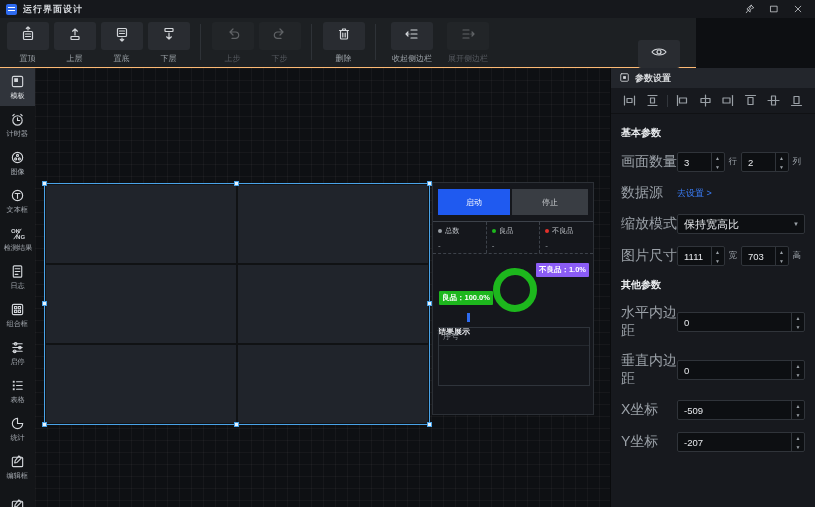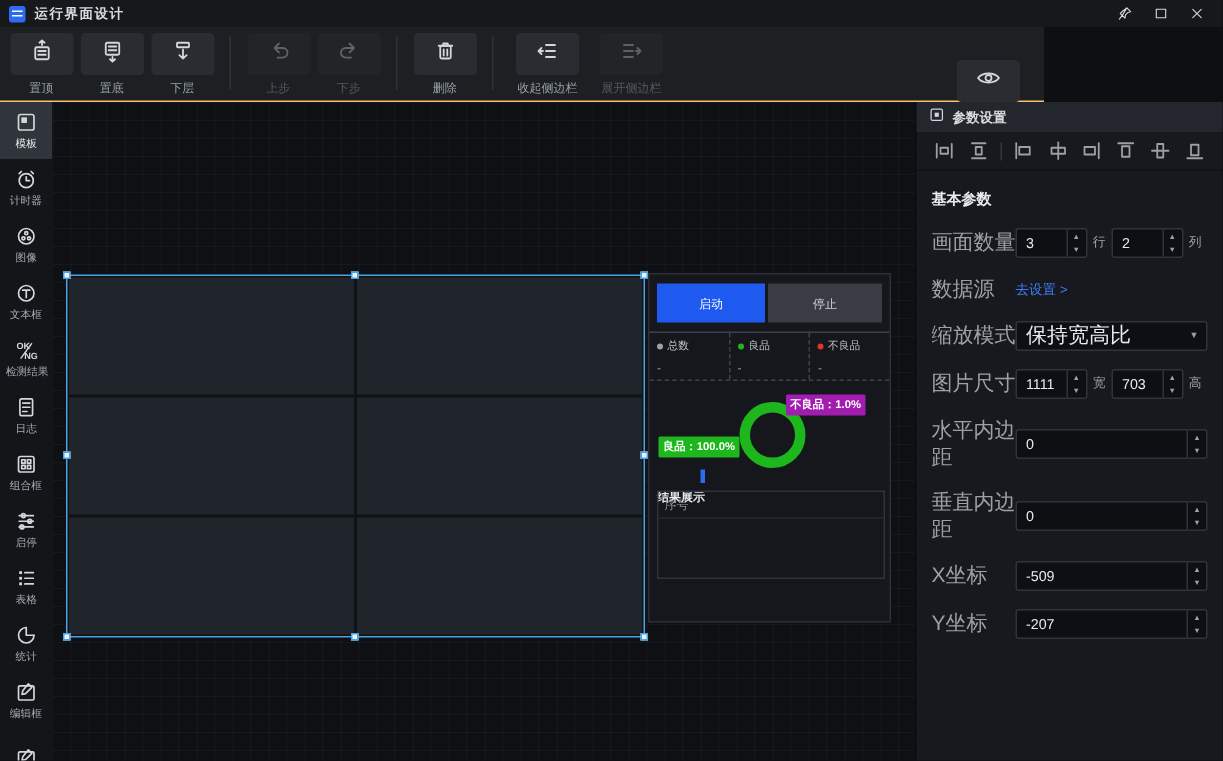--- a/index.html
+++ b/index.html
@@ -72,21 +72,21 @@
   .stat { flex:1; padding:4px 0 0 5px; }
   .stat + .stat { border-left:1px dashed #3d424a; }
   .stat-top { display:flex; align-items:center; gap:3px; }
   .dot { width:4px; height:4px; border-radius:50%; }
   .stat-label { font-size:7.5px; color:#c0c4c9; white-space:nowrap; transform:scale(.95); transform-origin:left; }
   .stat-val { font-size:8px; color:#9aa0a6; margin-top:5px; }
   .ring { position:absolute; left:60px; top:85px; width:44px; height:44px;
     border-radius:50%; border:7px solid #1db71d; }
   .badge { position:absolute; color:#fff; font-size:7.5px; font-weight:bold;
     padding:2px 3px; border-radius:1px; white-space:nowrap; }
-  .badge-red { right:16px; top:80px; background:#a21caf; }
+  .badge-red { right:4px; top:80px; background:#8b5cf6; }
   .badge-green { left:6px; top:108px; background:#1db71d; }
   .rsec { position:absolute; left:5px; top:130px; display:flex; align-items:flex-end; gap:4px;flex-direction:column; }
   .rsec-bar { width:3px; height:9px; background:#2e6bf0; }
   .rsec-title { font-size:8px; font-weight:bold; color:#e8eaee; }
   .rtable { position:absolute; left:5px; top:144px; width:152px; height:59px;
     border:1px solid #2f343b; }
   .rtable-head { font-size:8px; color:#8f949b; padding:3px 4px;
     border-bottom:1px solid #24282e; }
 
   
@@ -111,21 +111,21 @@
   .spin span { flex:1; display:flex; align-items:center; justify-content:center; }
   .spin span::before { font-size:5px; color:#9aa0a6; }
   .spin .up::before { content:"▲"; }
   .spin .dn::before { content:"▼"; }
   .inp.small { width:56px; }
   .inp.full { flex:1; }
   .unit { font-size:8.5px; color:#9ba1a8; margin:0 4px; }
   .link { font-size:9px; color:#3b7ef8; cursor:pointer; }
   .dd { flex:1; display:flex; align-items:center; height:20px; background:#0d0f12;
     border:1px solid #30343a; border-radius:2px; cursor:pointer; }
-  .dd-val { flex:1; font-size:14px; color:#e8eaed; padding-left:6px; }
+  .dd-val { flex:1; font-size:11px; color:#e8eaed; padding-left:6px; }
   .dd-caret { width:16px; display:flex; align-items:center; justify-content:center; }
   .dd-caret::before { content:"▼"; font-size:6px; color:#9aa0a6; }
   svg.ic { stroke:#d4d7db; fill:none; stroke-width:1.2; stroke-linecap:round; stroke-linejoin:round; }
   svg.ic.dim { stroke:#9aa0a6; }
 </style>
 </head>
 <body>
 
 <div class="titlebar">
   <div class="app-icon"></div>
@@ -152,20 +152,29 @@
 <div class="toolbar">
   <div class="titem">
     <div class="tbtn">
         <span><svg class="ic" width="16" height="16" viewBox="0 0 16 16">
             <path d="M8 1 v3 M6.3 2.5 L8 1 l1.7 1.5"></path>
             <rect x="3.5" y="5.5" width="9" height="8" rx="1"></rect>
             <path d="M5.5 8 h5 M5.5 10.5 h5"></path>
           </svg></span>
       </div>
     <span class="tlabel">置顶</span>
+  </div>
+  <div class="titem">
+    <div class="tbtn">
+        <span><svg class="ic" width="16" height="16" viewBox="0 0 16 16">
+            <path d="M8 3 v6 M5.6 5.2 L8 3 l2.4 2.2"></path>
+            <rect x="4" y="10.5" width="8" height="3" rx=".5"></rect>
+          </svg></span>
+      </div>
+    <span class="tlabel">上层</span>
   </div>
   <div class="titem">
     <div class="tbtn">
         <span><svg class="ic" width="16" height="16" viewBox="0 0 16 16">
             <rect x="3.5" y="2.5" width="9" height="8" rx="1"></rect>
             <path d="M5.5 5 h5 M5.5 7.5 h5"></path>
             <path d="M8 12 v3 M6.3 13.5 L8 15 l1.7 -1.5"></path>
           </svg></span>
       </div>
     <span class="tlabel">置底</span>
@@ -531,20 +540,21 @@
       <div class="inp small">
         <span class="inp-val">703</span>
         <span class="spin">
             <span class="up"></span>
             <span class="dn"></span>
           </span>
       </div>
       <span class="unit">高</span>
     </div>
 
+    <div class="psec">其他参数</div>
 
     <div class="prow">
       <span class="plabel">水平内边距</span>
       <div class="inp full">
         <span class="inp-val">0</span>
         <span class="spin">
             <span class="up"></span>
             <span class="dn"></span>
           </span>
       </div>

